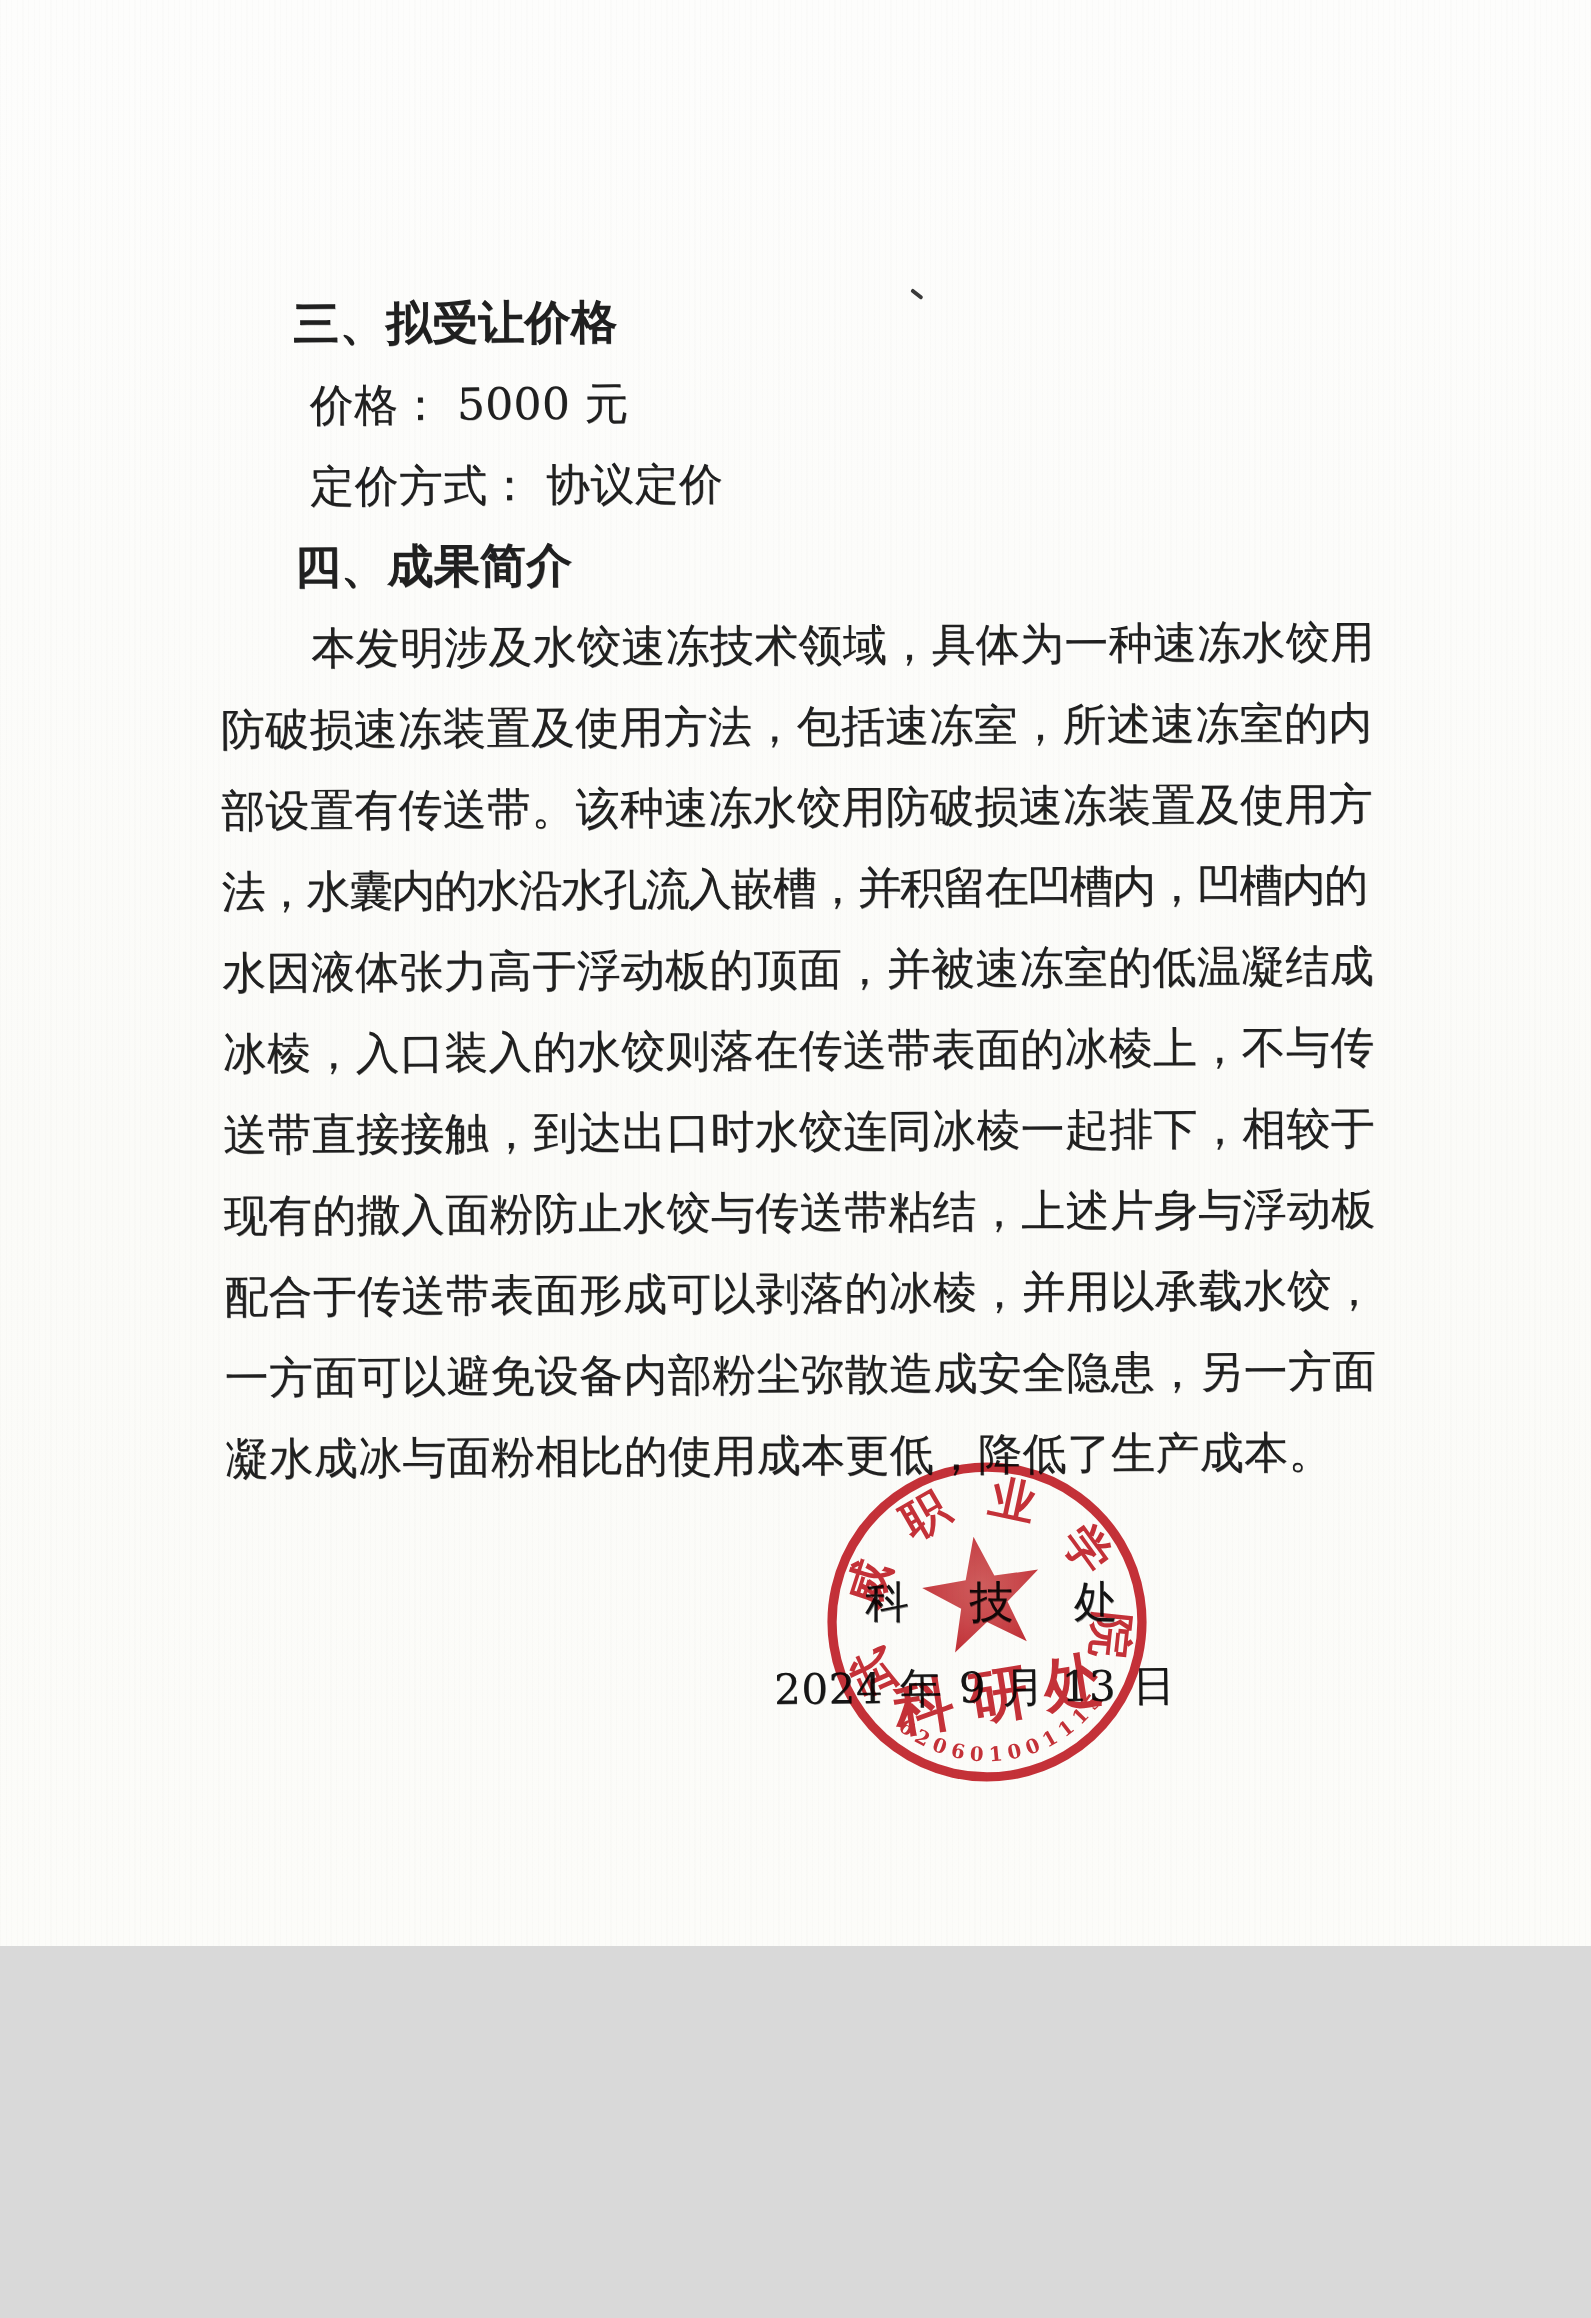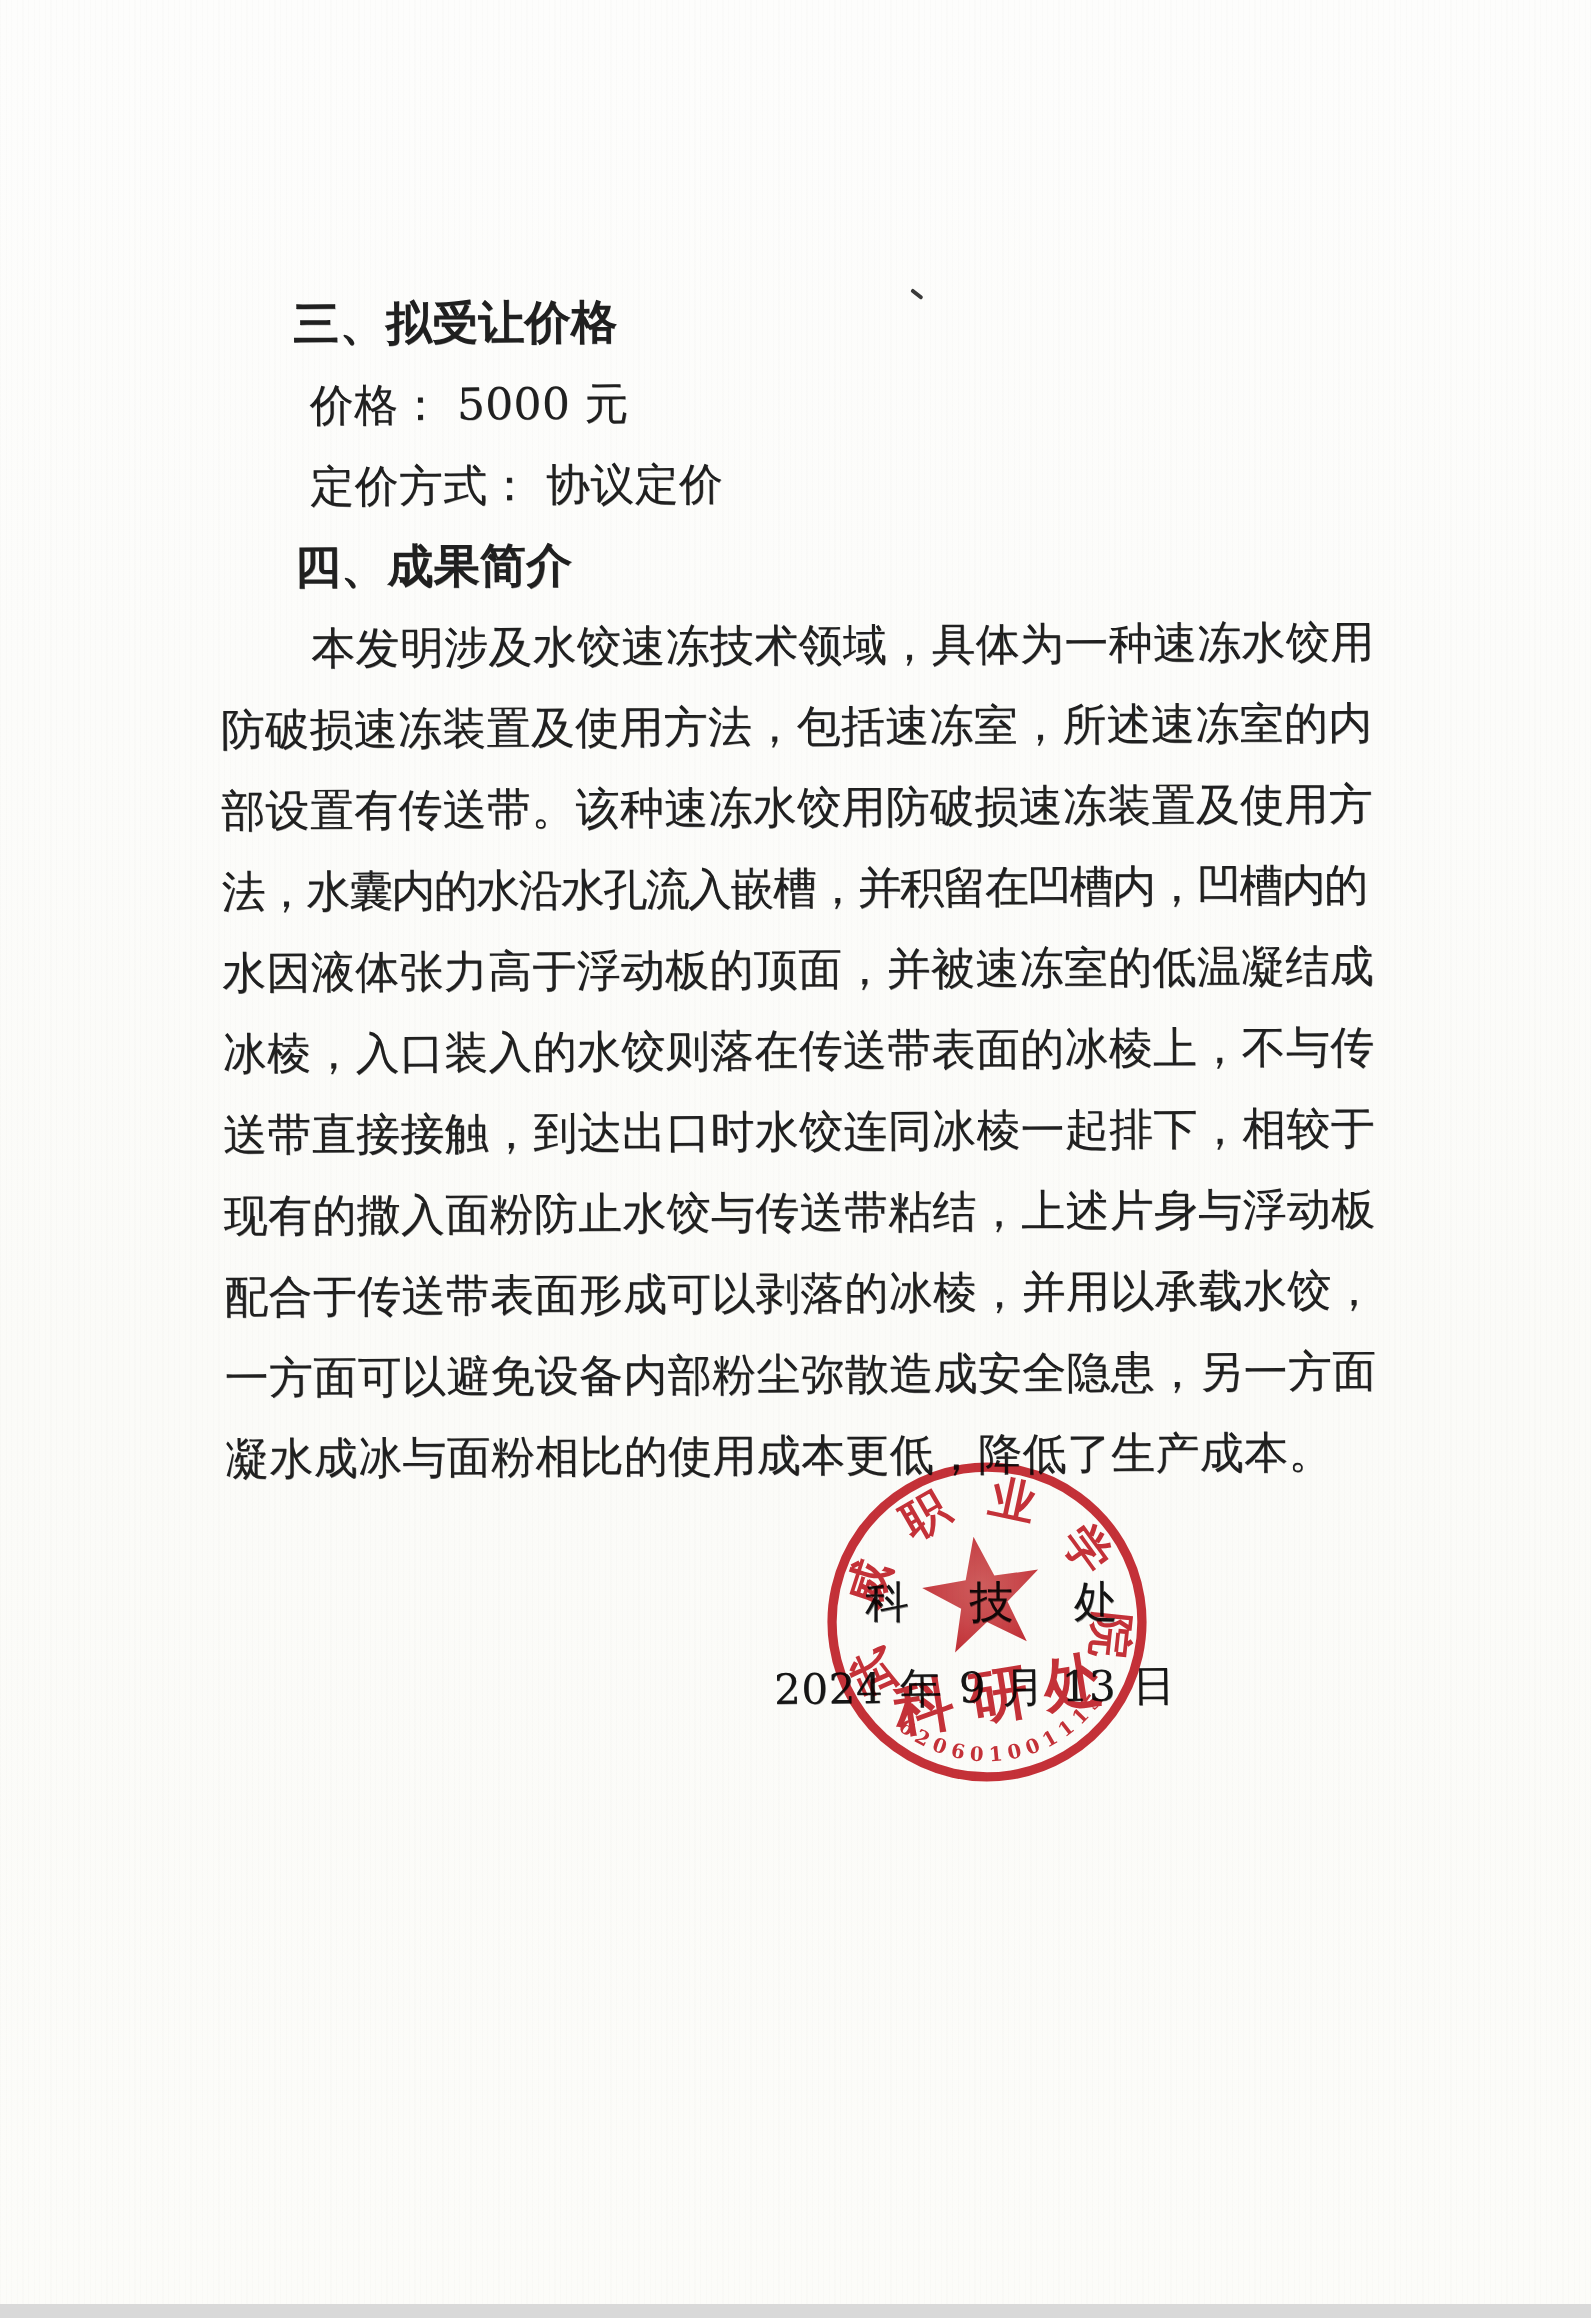--- a/index.html
+++ b/index.html
@@ -1,18 +1,18 @@
 <!DOCTYPE html>
 <html style="font-size:10px"><head>
 <meta charset="utf-8">
 <style>
   html,body{margin:0;padding:0;background:#d9d9d9;}
   .page{
     position:relative;
-    width:1592px;height:2304px;
+    width:1592px;height:1946px;
     background:#14b8a6;
     overflow:hidden;
     font-family:"DejaVu Serif","Liberation Serif",serif;
   }
   .paper-texture{
     position:absolute;inset:0;
     background:
       repeating-linear-gradient(90deg, rgba(120,120,110,0.018) 0 1.2px, rgba(0,0,0,0) 1.2px 5.6px),
       linear-gradient(180deg,#fdfdfc 0%,#fbfbf8 60%,#fcfcf9 100%);
     pointer-events:none;

